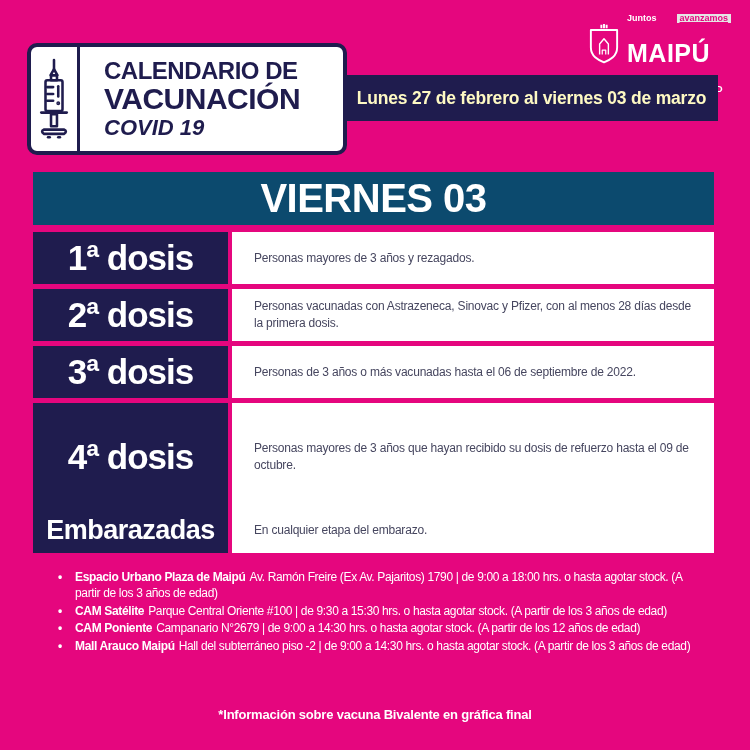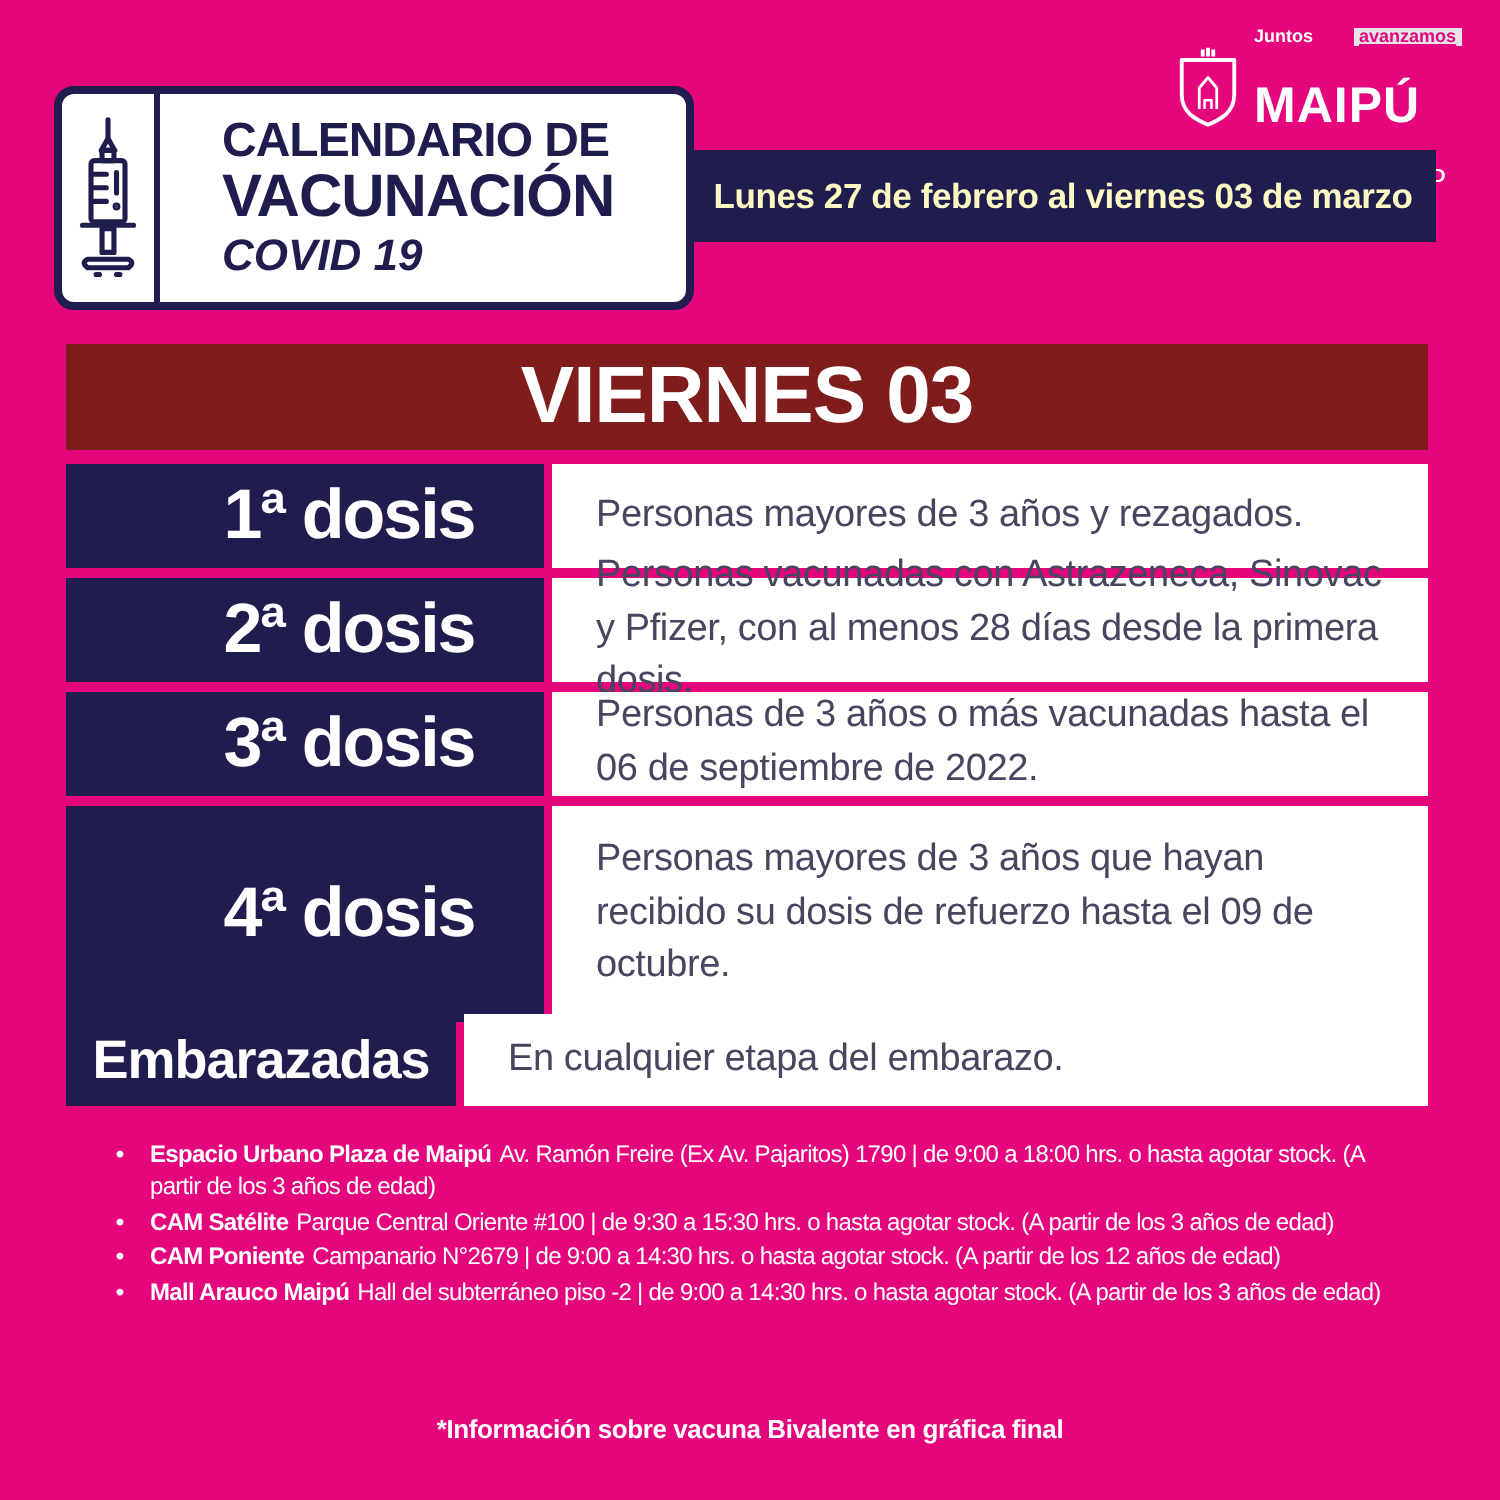--- a/index.html
+++ b/index.html
@@ -12,57 +12,57 @@
   
   .title-card{
     position:absolute;left:27px;top:43px;width:312px;height:104px;
     background:#fff;border:4px solid #1F1C4E;border-radius:10px;
     display:flex;z-index:2;
   }
   .syringe-cell{
     width:46px;flex:0 0 46px;border-right:3px solid #1F1C4E;
     display:flex;align-items:center;justify-content:center;
   }
-  .title-text{display:flex;flex-direction:column;justify-content:center;padding-left:31px;color:#1F1C4E;}
+  .title-text{display:flex;flex-direction:column;justify-content:center;padding-left:13px;color:#1F1C4E;margin-left:11px;}
   .title-line1{font-size:24px;font-weight:800;letter-spacing:-0.5px;line-height:1.05;}
   .title-line2{font-size:30px;font-weight:800;letter-spacing:-0.5px;line-height:1.05;}
   .title-line3{font-size:22px;font-weight:600;font-style:italic;line-height:1.1;margin-top:2px;}
   
   .logo{position:absolute;left:588px;top:14px;display:flex;align-items:flex-start;color:#fff;}
   .crest{margin-top:9px;margin-right:7px;}
   .logo-text{display:flex;flex-direction:column;line-height:1;gap:16px;}
   .tagline{font-size:9px;font-weight:700;display:flex;align-items:center;margin-bottom:2px;}
   .tagline .hl{background:#e5e5e5;color:#E5067E;padding:0 3px;margin-left:20px;font-weight:800;text-decoration:underline;}
   .logo-name{font-size:25px;font-weight:800;letter-spacing:0.5px;}
   .logo-sub{font-size:9.5px;font-weight:700;letter-spacing:1.7px;margin-top:2px;}
   
   .date-banner{
     position:absolute;left:345px;top:75px;width:373px;height:46px;
     background:#1F1C4E;color:#fef9c3;display:flex;align-items:center;justify-content:center;
     font-size:17.5px;font-weight:700;letter-spacing:-0.2px;z-index:1;
   }
   
   .day-banner{
     position:absolute;left:33px;top:172px;width:681px;height:53px;
-    background:#7f1d1d;color:#fff;display:flex;align-items:center;justify-content:center;
+    background:#0c4a6e;color:#fff;display:flex;align-items:center;justify-content:center;
     font-size:40px;font-weight:800;letter-spacing:-0.5px;
   }
   
   .row{position:absolute;left:33px;width:681px;display:flex;}
   .row-label{
     flex:0 0 195px;width:195px;background:#1F1C4E;color:#fff;margin-right:4px;
     display:flex;align-items:center;justify-content:center;
     font-weight:800;letter-spacing:-1px;
   }
-  .row-label.big{font-size:35px;padding-left:44px;}
+  .row-label.big{font-size:35px;}
   .row-label.small{font-size:27px;letter-spacing:-0.5px;}
   .row-desc{
     flex:1;background:#fff;color:#46465F;
     display:flex;align-items:center;padding:0 22px;
-    font-size:19px;letter-spacing:-0.2px;line-height:1.4;
+    font-size:12px;letter-spacing:-0.2px;line-height:1.4;
   }
   
   .locations{position:absolute;left:45px;top:570px;width:655px;color:#fff;}
   .loc-item{display:flex;margin-bottom:2px;}
   .loc-bullet{flex:0 0 30px;text-align:center;font-size:12px;font-weight:700;line-height:1.32;}
   .loc-text{flex:1;font-size:12px;letter-spacing:-0.35px;line-height:1.32;}
   .loc-name{font-weight:800;margin-right:4px;}
   
   .footer-note{
     position:absolute;left:0;top:707px;width:750px;text-align:center;

